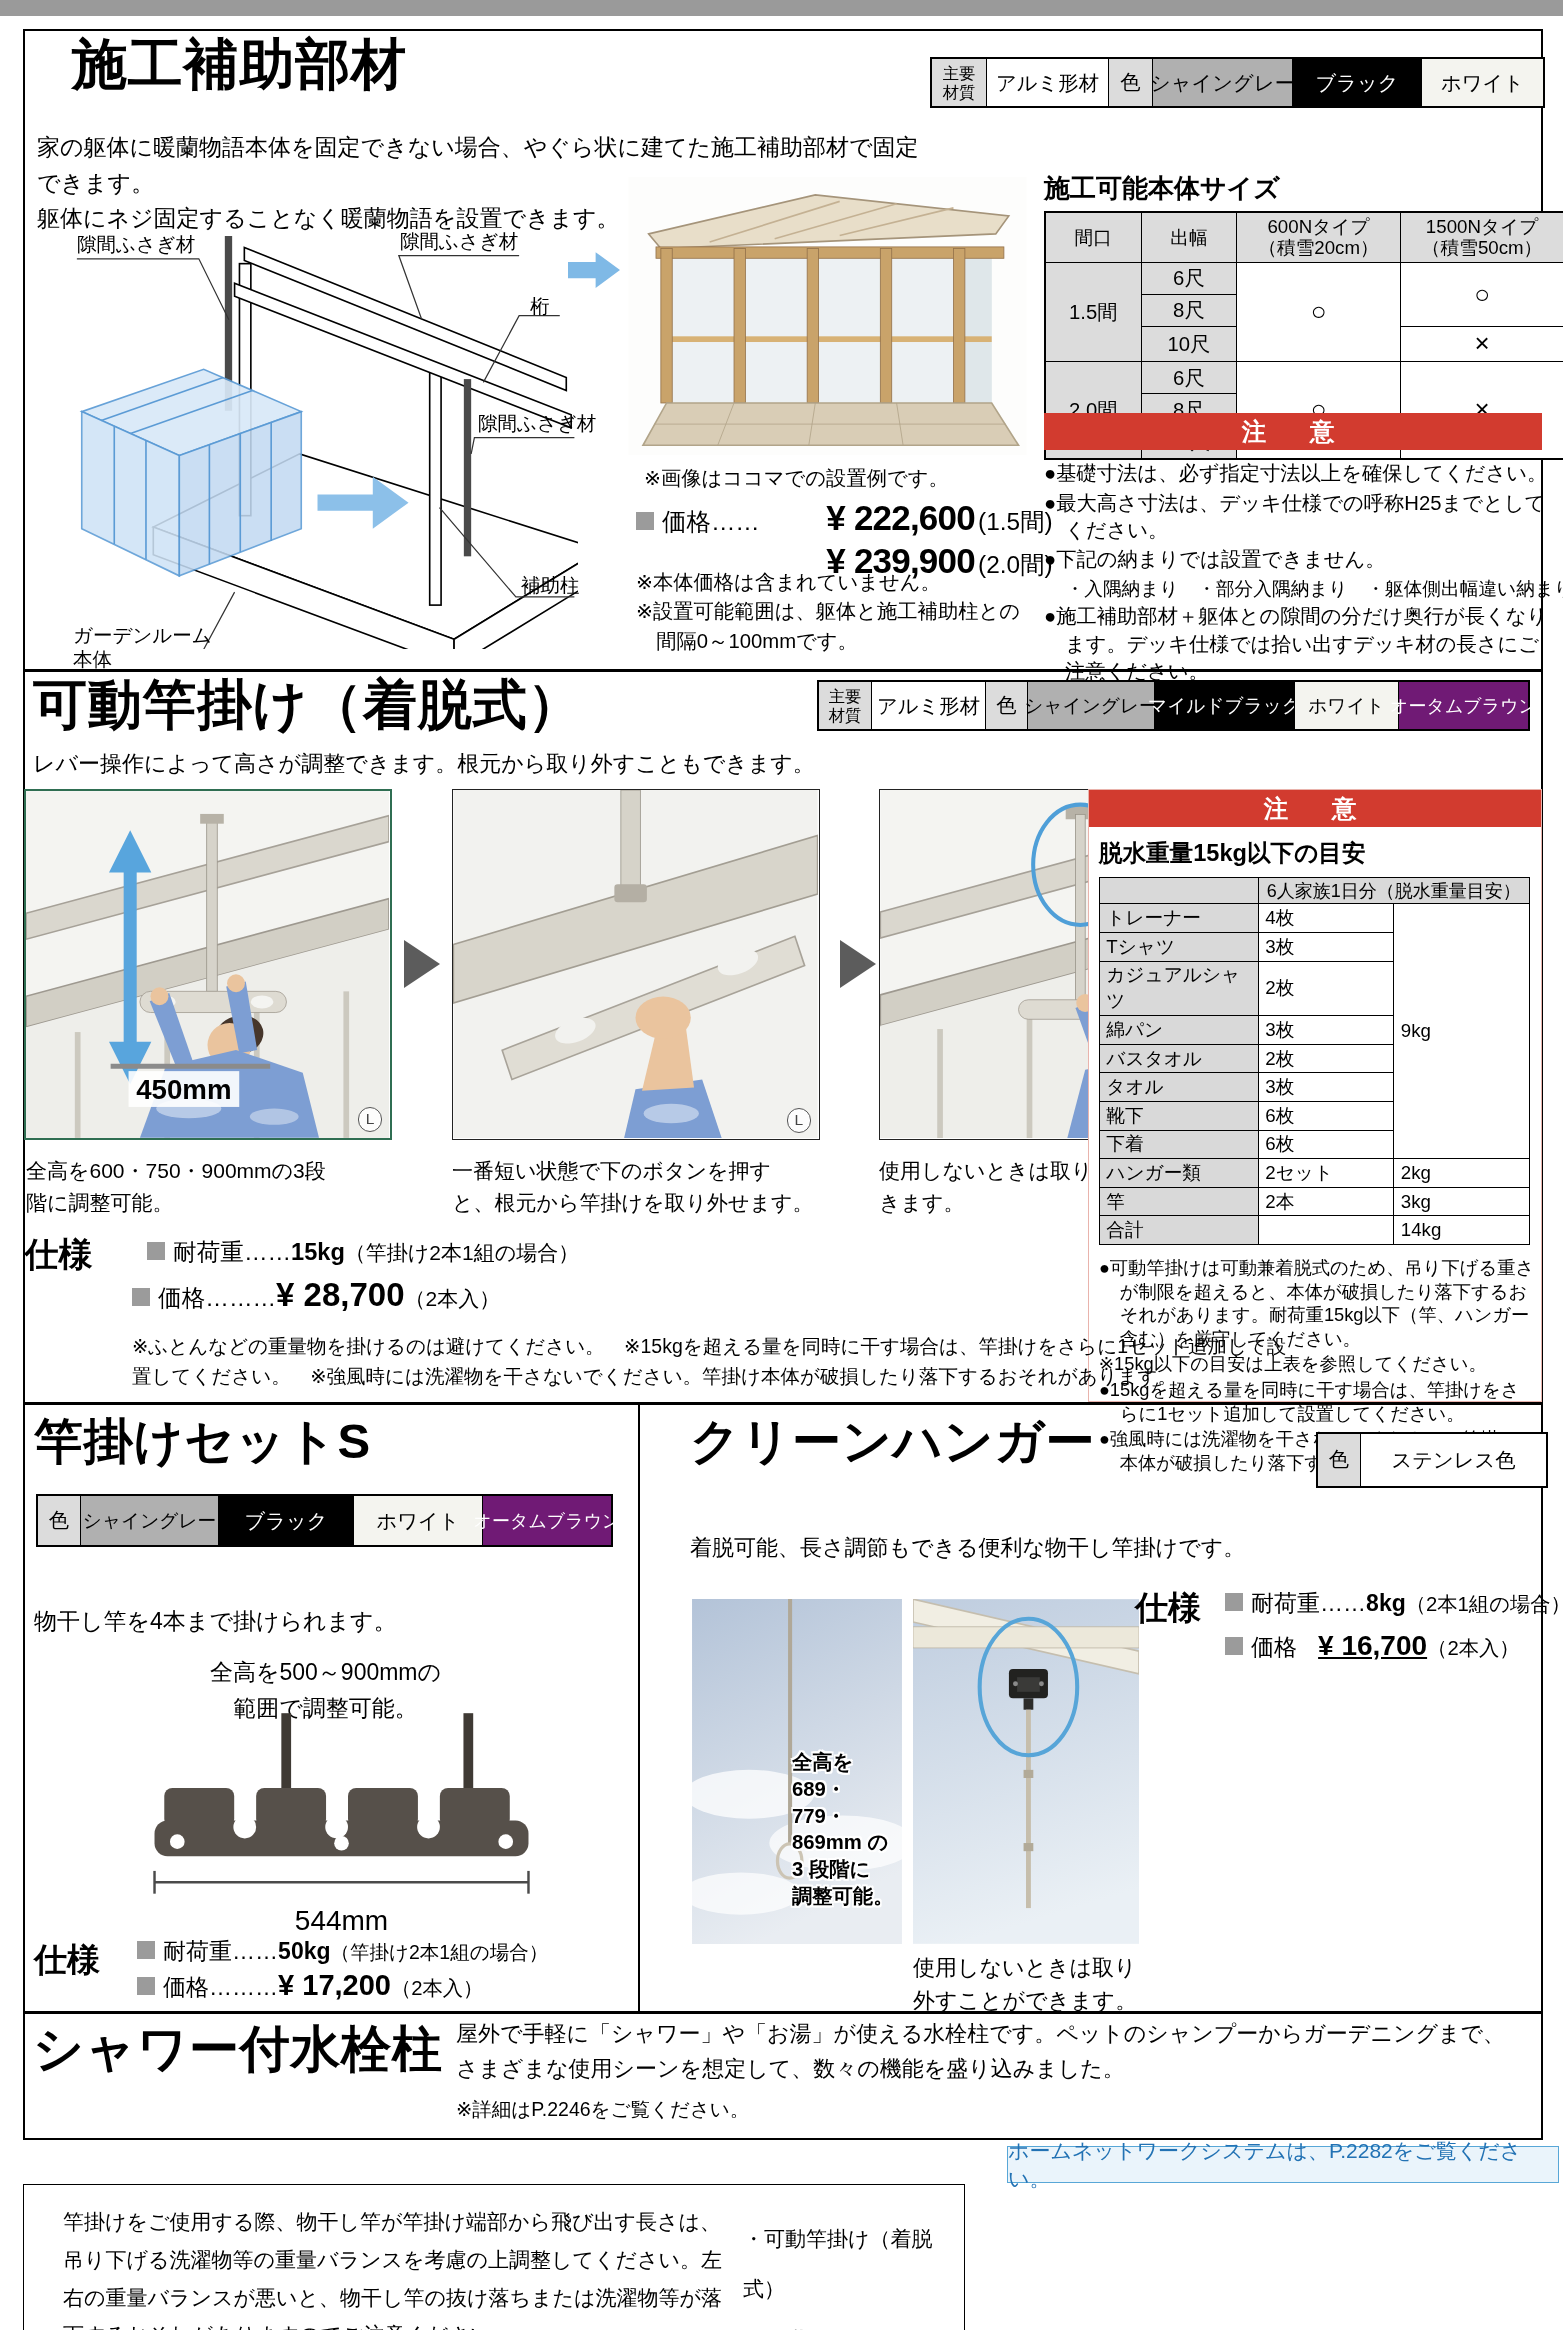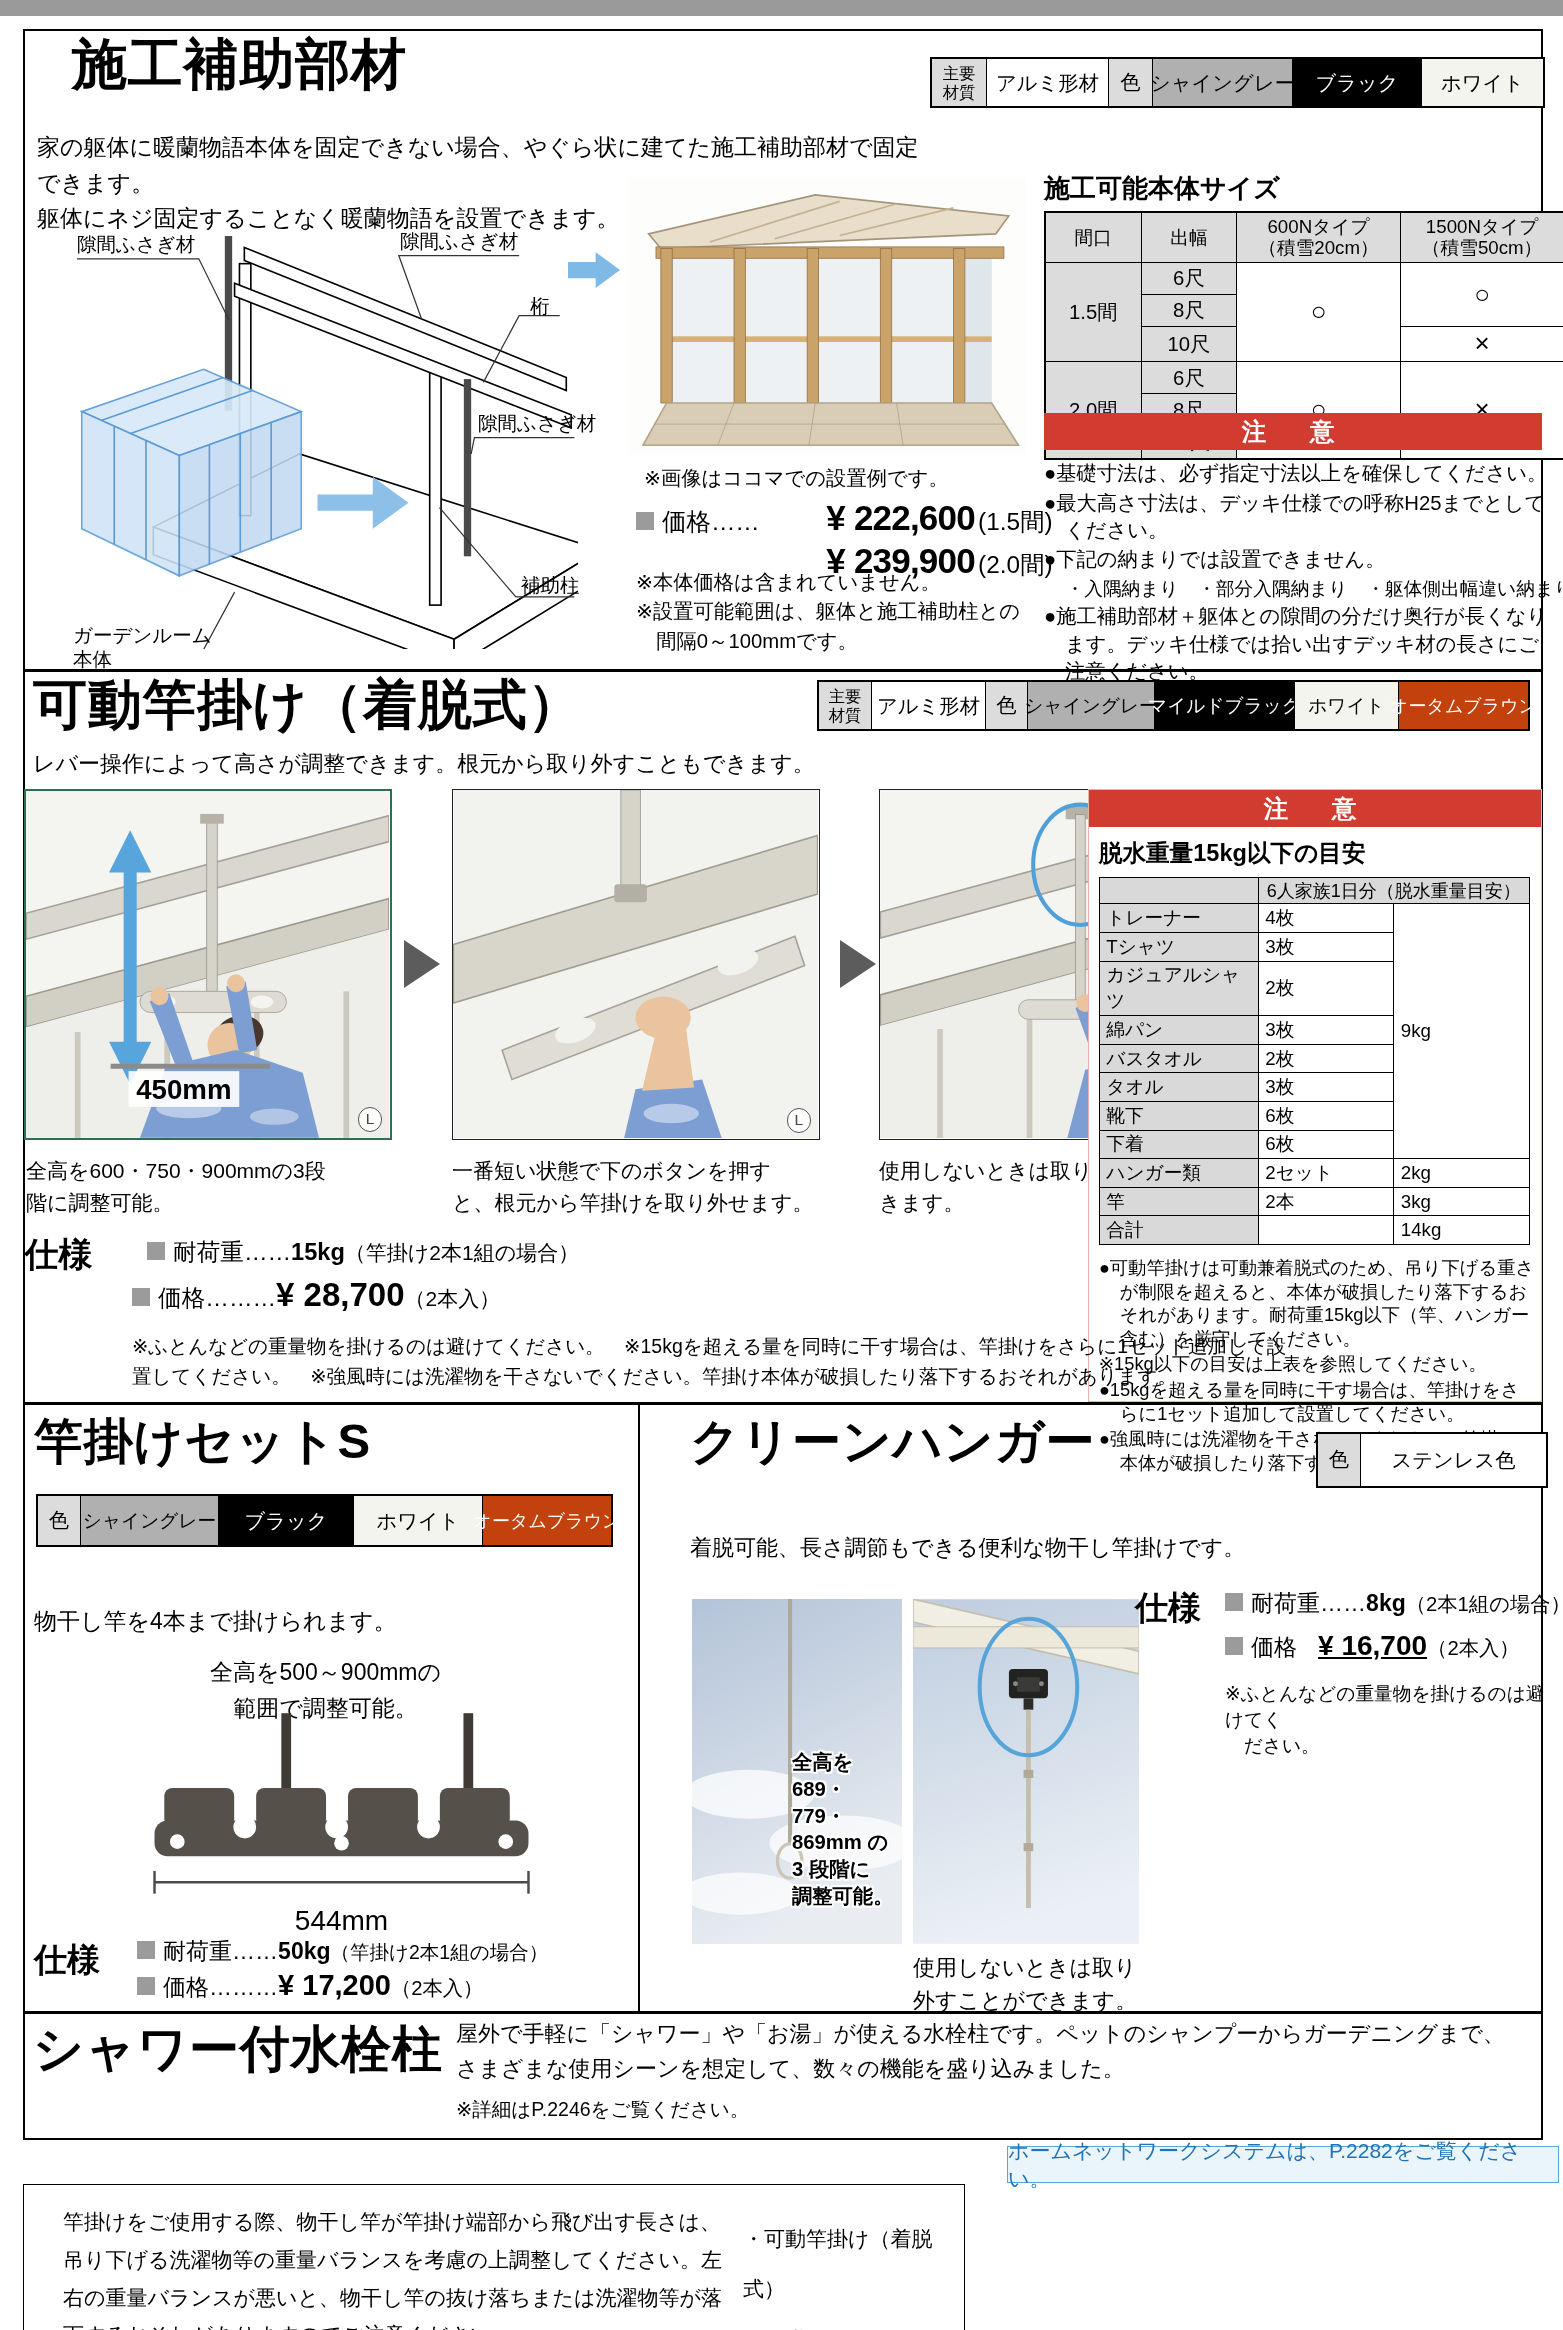--- a/index.html
+++ b/index.html
@@ -12,21 +12,21 @@
   .body-text{font-size:23px;line-height:1.55;}
   .small-note{font-size:20.3px;line-height:1.45;}
   .chipbar{display:flex;align-items:stretch;border:2.4px solid #000;background:#000;}
   .chip{display:flex;align-items:center;justify-content:center;font-size:20.3px;white-space:nowrap;padding:0 4.9px;box-sizing:border-box;}
   .chip+.chip{border-left:1.6px solid #000;}
   .chip.lab{background:#dcdcdc;font-size:16.3px;line-height:1.15;text-align:center;white-space:normal;}
   .chip.w{background:#ffffff;}
   .chip.sg{background:#b0b0b0;color:#000000;}
   .chip.bk{background:#000000;color:#fff;}
   .chip.ow{background:#f4f4ef;}
-  .chip.br{background:#c2410c;color:#fff;}
+  .chip.br{background:#701a75;color:#fff;}
   .warnbar{background:#d23b2f;color:#fff;font-size:24.4px;font-weight:700;text-align:center;letter-spacing:9.8px;line-height:37px;}
   .warnbox{border:1.6px solid #e9b3ac;background:#fff;box-sizing:border-box;}
   .wlist{font-size:20.3px;line-height:1.34;}
   .wlist div{padding-left:21px;text-indent:-21px;margin-bottom:2.4px;}
   .wlist div.ind{padding-left:41px;text-indent:-19.5px;}
   .wlist div.tight{font-size:18.7px;white-space:nowrap;}
   table.sizetbl{border-collapse:collapse;border:2.4px solid #000;font-size:20.3px;text-align:center;table-layout:fixed;}
   .sizetbl th,.sizetbl td{border:1.6px solid #000;padding:1.6px 3.3px;}
   .sizetbl th{background:#dcdcdc;font-weight:400;font-size:18.7px;line-height:1.15;}
   .sizetbl td.gray{background:#dcdcdc;}
@@ -483,22 +483,20 @@
   <div class="abs cap pre" style="left:913px;top:1935px;width:252px;font-size:22px;">使用しないときは取り
 外すことができます。</div>
 
   <div class="abs spec-h" style="left:1135px;top:1570px;font-size:33px;">仕様</div>
   <div class="abs spec-line" style="left:1225px;top:1572px;font-size:23px;">
     <span class="sq"></span><span>耐荷重……</span><span style="font-weight:700;">8kg</span><span style="font-size:20.3px;">（2本1組の場合）</span>
   </div>
   <div class="abs spec-line" style="left:1225px;top:1614px;font-size:23px;">
     <span class="sq"></span><span>価格</span><span style="margin-left:21px;font-size:28px;font-weight:800;text-decoration:underline;">¥ 16,700</span><span style="font-size:20.3px;">（2本入）</span>
   </div>
-  <div class="abs pre" style="left:1225px;top:1665px;width:325px;font-size:18.7px;line-height:1.4;">※ふとんなどの重量物を掛けるのは避けてく
-　ださい。</div>
 
   <div class="abs sec-title" style="left:33px;top:2008px;font-size:50px;">シャワー付水栓柱</div>
   <div class="abs pre" style="left:456px;top:2000px;width:1090px;font-size:22px;line-height:1.6;">屋外で手軽に「シャワー」や「お湯」が使える水栓柱です。ペットのシャンプーからガーデニングまで、
 さまざまな使用シーンを想定して、数々の機能を盛り込みました。</div>
   <div class="abs" style="left:456px;top:2080px;font-size:19.5px;">※詳細はP.2246をご覧ください。</div>
 
   <div class="abs linkbox" style="left:1007px;top:2130px;width:552px;height:37px;">ホームネットワークシステムは、P.2282をご覧ください。</div>
 
   <div class="abs notebox" style="left:23px;top:2168px;width:942px;height:159px;">
     <div style="position:absolute;left:39px;top:18px;width:667px;font-size:21px;line-height:1.8;">竿掛けをご使用する際、物干し竿が竿掛け端部から飛び出す長さは、吊り下げる洗濯物等の重量バランスを考慮の上調整してください。左右の重量バランスが悪いと、物干し竿の抜け落ちまたは洗濯物等が落下するおそれがありますのでご注意ください。</div>

